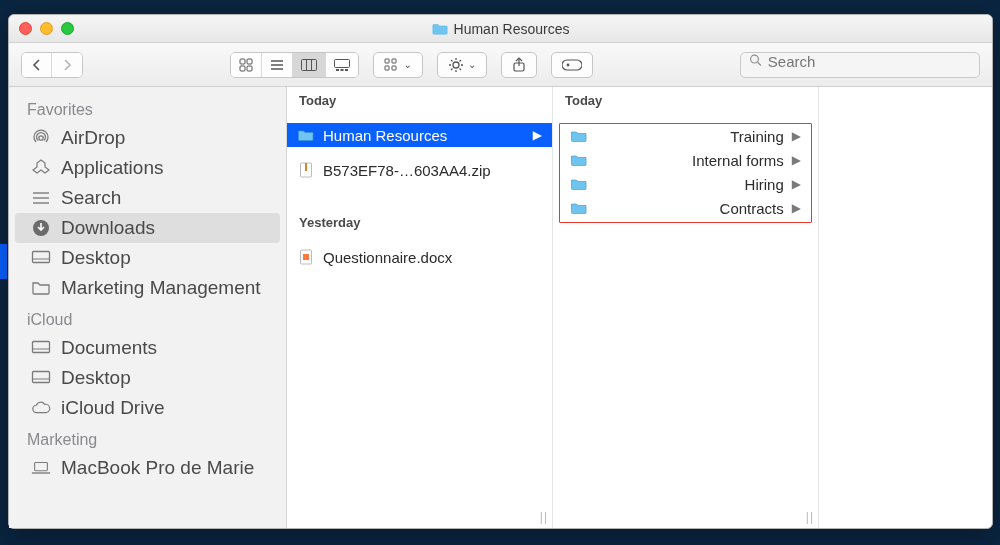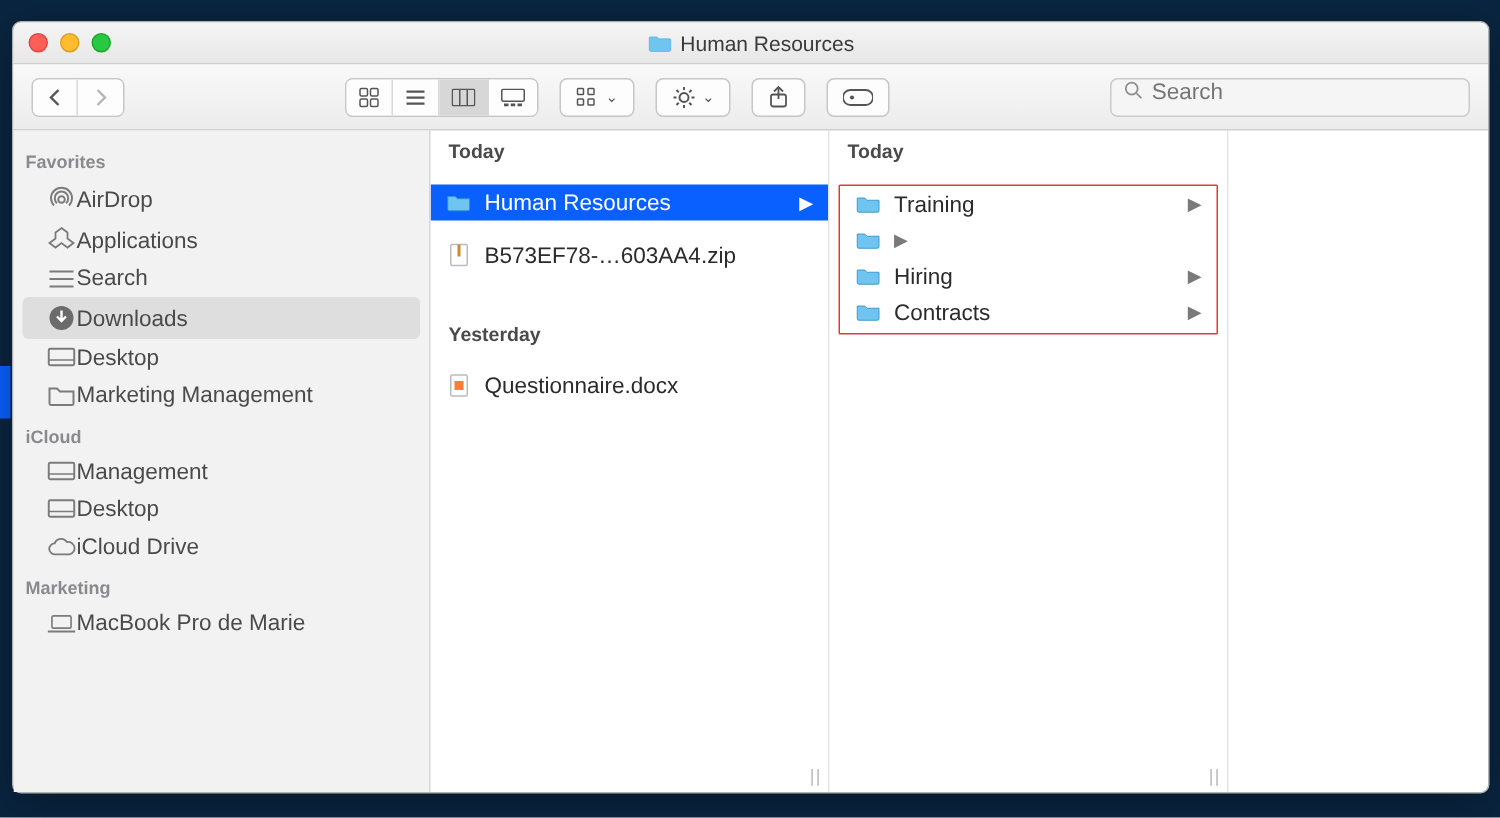--- a/index.html
+++ b/index.html
@@ -111,30 +111,30 @@
   }
   
   .sidebar {
     width: 278px;
     background: #f2f2f3;
     border-right: 1px solid #d7d7d7;
     overflow-y: auto;
     padding-top: 6px;
   }
   .sb-section {
-    font-size: 12px;
+    font-size: 16px;
     color: #8a8a8e;
-    padding: 8px 14px 4px 8px;
-    font-weight: 700;
+    padding: 8px 14px 4px 18px;
+    font-weight: 400;
   }
   .sb-item {
-    display: flex; align-items: center; 
+    display: flex; align-items: center; gap: 10px;
     padding: 4px 14px 4px 22px;
     color: #4a4a4a;
-    font-size: 15px;
+    font-size: 19px;
     cursor: default;
   }
   .sb-item.selected {
     background: #dedede;
     border-radius: 4px;
     margin: 0 6px;
     padding-left: 16px;
   }
   .sb-item .g { width: 20px; text-align: center; color:#7b7b7b; }
   
@@ -384,21 +384,21 @@
       </div>
 
       <div class="sb-section">iCloud</div>
       <div class="sb-item">
         <span class="g icon">
           <svg width="20" height="16" viewBox="0 0 20 16">
               <rect x="1.5" y="1.5" width="17" height="11" rx="1" fill="none" stroke="#7b7b7b" stroke-width="1.3"></rect>
               <line x1="1.5" y1="9" x2="18.5" y2="9" stroke="#7b7b7b"></line>
             </svg>
         </span>
-        <span>Management</span>
+        <span>Documents</span>
       </div>
       <div class="sb-item">
         <span class="g icon">
           <svg width="20" height="16" viewBox="0 0 20 16">
               <rect x="1.5" y="1.5" width="17" height="11" rx="1" fill="none" stroke="#7b7b7b" stroke-width="1.3"></rect>
               <line x1="1.5" y1="9" x2="18.5" y2="9" stroke="#7b7b7b"></line>
             </svg>
         </span>
         <span>Desktop</span>
       </div>
@@ -453,36 +453,37 @@
                 <rect x="4" y="5" width="6" height="6" fill="#ff7a3d"></rect>
               </svg>
           </span>
           <span class="txt">Questionnaire.docx</span>
         </div>
         <div class="drag-grip">||</div>
       </div>
 
       <div class="col">
         <div class="col-header">Today</div>
-        <div class="highlight-box" style="margin:0 6px 0 6px; padding:0 0 2px 0;">
+        <div class="highlight-box" style="margin:0 6px 0 6px; padding:0 0 2px 0;text-align:right;">
           <div class="row">
             <span class="fileicon">
               <svg width="18" height="14" viewBox="0 0 18 14">
                   <path d="M1.5 3 h5 l1.5 1.5 h8 v7 a1 1 0 0 1 -1 1 H2.5 a1 1 0 0 1 -1 -1 z" fill="#6fc5f0" stroke="#2f96cc" stroke-width="0.6"></path>
                 </svg>
             </span>
             <span class="txt">Training</span>
             <span class="chev-right">▶</span>
           </div>
           <div class="row">
             <span class="fileicon">
               <svg width="18" height="14" viewBox="0 0 18 14">
                   <path d="M1.5 3 h5 l1.5 1.5 h8 v7 a1 1 0 0 1 -1 1 H2.5 a1 1 0 0 1 -1 -1 z" fill="#6fc5f0" stroke="#2f96cc" stroke-width="0.6"></path>
                 </svg>
             </span>
+            <span class="txt">Internal forms</span>
             <span class="chev-right">▶</span>
           </div>
           <div class="row">
             <span class="fileicon">
               <svg width="18" height="14" viewBox="0 0 18 14">
                   <path d="M1.5 3 h5 l1.5 1.5 h8 v7 a1 1 0 0 1 -1 1 H2.5 a1 1 0 0 1 -1 -1 z" fill="#6fc5f0" stroke="#2f96cc" stroke-width="0.6"></path>
                 </svg>
             </span>
             <span class="txt">Hiring</span>
             <span class="chev-right">▶</span>

